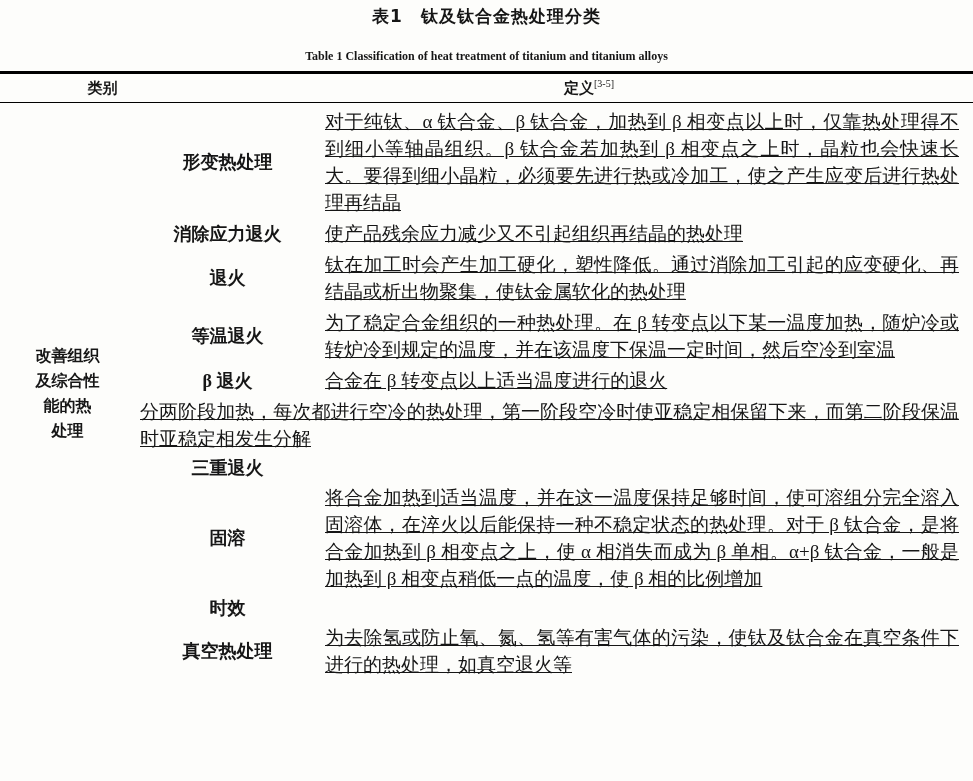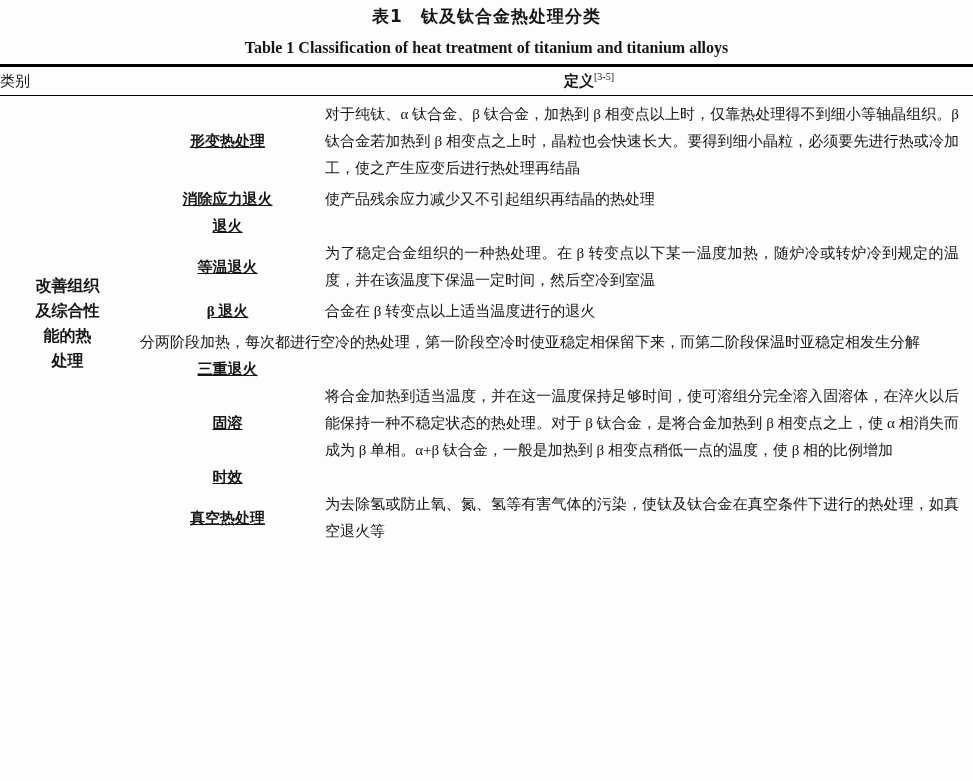--- a/index.html
+++ b/index.html
@@ -20,36 +20,37 @@
     text-align: center;
     font-family: "DejaVu Sans", "Liberation Sans", sans-serif;
     font-weight: bold;
     font-size: 17px;
     padding-top: 5px;
     letter-spacing: 1px;
   }
   .title-en {
     text-align: center;
     font-weight: bold;
-    font-size: 16px;
-    margin-top: 11px;
+    font-size: 12px;
+    margin-top: 21px;
     margin-bottom: 7px;
   }
   .rule { background: #000; width: 973px; }
   .rule.thick { height: 3px; }
   .rule.thin  { height: 1px; }
 
   .header-row {
     display: flex;
     height: 28px;
     align-items: center;
   }
   .hcell-cat {
     width: 205px;
-    font-weight: normal;
+    text-align: center;
+    font-weight: bold;
     font-size: 15px;
   }
   .hcell-def {
     flex: 1;
     text-align: center;
     font-weight: bold;
     font-size: 15px;
   }
   .hcell-def sup {
     font-size: 10px;
@@ -78,31 +79,31 @@
     justify-content: space-between;
   }
 
   .row { display: flex; padding: 2px 0; }
   .row .label {
     width: 185px;
     display: flex;
     align-items: center;
     justify-content: center;
     font-weight: bold;
-    font-size: 15px;
+    font-size: 18px;
     text-align: center;
     flex-shrink: 0;
-    text-decoration: underline;
   }
   .row .def {
     flex: 1;
-    font-size: 15px;
+    font-size: 19px;
     line-height: 27px;
     padding: 0 14px 0 5px;
     text-align: justify;
+    text-decoration: underline;
   }
 </style>
 </head>
 <body>
 
 <div class="page">
 
   <div class="title-cn">表1　钛及钛合金热处理分类</div>
   <div class="title-en">Table 1  Classification of heat treatment of titanium and titanium alloys</div>
 
@@ -129,20 +130,21 @@
         <div class="def">对于纯钛、α 钛合金、β 钛合金，加热到 β 相变点以上时，仅靠热处理得不到细小等轴晶组织。β 钛合金若加热到 β 相变点之上时，晶粒也会快速长大。要得到细小晶粒，必须要先进行热或冷加工，使之产生应变后进行热处理再结晶</div>
       </div>
 
       <div class="row">
         <div class="label">消除应力退火</div>
         <div class="def">使产品残余应力减少又不引起组织再结晶的热处理</div>
       </div>
 
       <div class="row">
         <div class="label">退火</div>
+        <div class="def">钛在加工时会产生加工硬化，塑性降低。通过消除加工引起的应变硬化、再结晶或析出物聚集，使钛金属软化的热处理</div>
       </div>
 
 
       <div class="row">
         <div class="label">等温退火</div>
         <div class="def">为了稳定合金组织的一种热处理。在 β 转变点以下某一温度加热，随炉冷或转炉冷到规定的温度，并在该温度下保温一定时间，然后空冷到室温</div>
       </div>
 
       <div class="row">
         <div class="label">β 退火</div>

